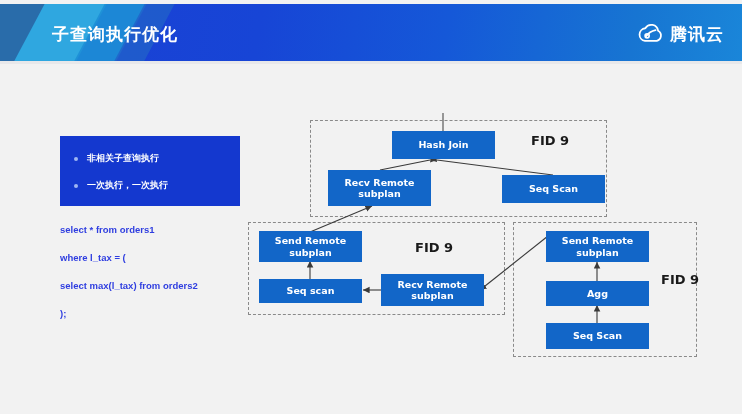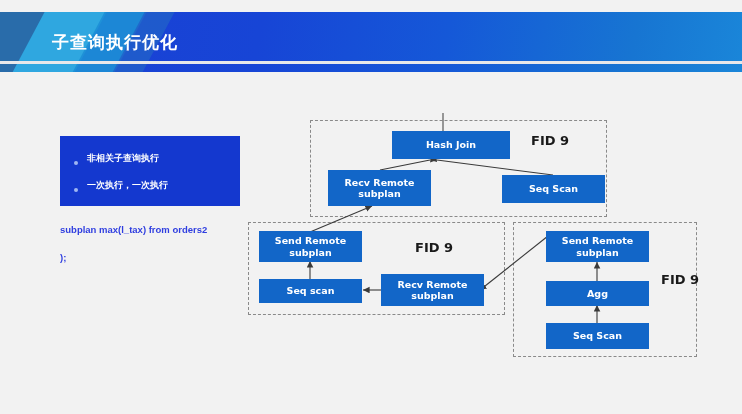--- a/index.html
+++ b/index.html
@@ -5,21 +5,21 @@
   html,body{margin:0;padding:0;}
   body{
     width:742px;height:414px;
     background:#f2f2f2;
     font-family:"Liberation Sans","DejaVu Sans",sans-serif;
     overflow:hidden;position:relative;
   }
 
   
   .header{
-    position:absolute;left:0;top:12px;width:742px;height:60px;
+    position:absolute;left:0;top:4px;width:742px;height:60px;
     background:linear-gradient(100deg,#1b3fd4 0%,#1745d6 35%,#1558d8 60%,#1775d2 85%,#1a86d9 100%);
     overflow:hidden;
   }
   .stripe{position:absolute;top:-40px;height:180px;transform:skewX(-28deg);}
   .stripe-a{left:-70px;width:95px;background:#2a6fa8;opacity:.95;}
   .stripe-b{left:18px;width:62px;background:#2fa7e0;}
   .stripe-c{left:78px;width:42px;background:#1d8fd6;opacity:.9;}
   .stripe-d{left:118px;width:30px;background:#2060c9;opacity:.8;}
   .header-title{
     position:absolute;left:52px;top:19px;
@@ -39,21 +39,21 @@
     position:absolute;left:0;top:61px;width:742px;height:3px;
     background:#e8e8ea;
   }
 
   
   .bullet-card{
     position:absolute;left:60px;top:136px;width:180px;height:70px;
     background:#1438cf;
   }
   .bullet-row{
-    position:absolute;left:14px;display:flex;align-items:flex-end;gap:9px;
+    position:absolute;left:14px;display:flex;align-items:center;gap:9px;
     color:#ffffff;font-size:9px;font-weight:bold;
     font-family:"DejaVu Sans",sans-serif;white-space:nowrap;
   }
   .bullet-row.r0{top:16px;}
   .bullet-row.r1{top:43px;}
   .dot{width:4px;height:4px;border-radius:50%;background:#9fb6f2;flex:none;}
 
   .sql{
     position:absolute;left:60px;top:224px;width:190px;
     color:#2f3ee0;font-size:9.5px;font-weight:bold;line-height:1.25;
@@ -81,36 +81,46 @@
 </style>
 </head>
 <body>
 
 <div class="header">
   <div class="stripe stripe-a"></div>
   <div class="stripe stripe-b"></div>
   <div class="stripe stripe-c"></div>
   <div class="stripe stripe-d"></div>
   <div class="header-title">子查询执行优化</div>
+  <div class="brand">
+    <svg class="brand-logo" viewBox="0 0 32 32">
+      <path d="M9.5 23.5 A7.5 7.5 0 0 1 9.8 8.6 A8.2 8.2 0 0 1 25 11.5 A6.5 6.5 0 0 1 23.5 23.5 Z" fill="none" stroke="#ffffff" stroke-width="2.1" stroke-linejoin="round"></path>
+      <path d="M10.5 18.5 C14 13.5 18.5 11.5 22 10.8" fill="none" stroke="#ffffff" stroke-width="2.1" stroke-linecap="round"></path>
+      <circle cx="12" cy="17.6" r="2.4" fill="none" stroke="#ffffff" stroke-width="2"></circle>
+    </svg>
+    <span class="brand-name">腾讯云</span>
+  </div>
 </div>
 <div class="header-underline"></div>
 
 <div class="bullet-card">
   <div class="bullet-row r0">
     <span class="dot"></span>
     <span>非相关子查询执行</span>
   </div>
   <div class="bullet-row r1">
     <span class="dot"></span>
     <span>一次执行，一次执行</span>
   </div>
 </div>
 
 <div class="sql">
-  <div class="ln wrap">   subplan        max(l_tax)        from orders2</div>
+  <div class="ln">select * from orders1</div>
+  <div class="ln">where l_tax = (</div>
+  <div class="ln wrap">   select        max(l_tax)        from orders2</div>
   <div class="ln">);</div>
 </div>
 
 <div class="diagram">
 
   <div class="fid-box" style="left:310px;top:120px;width:295px;height:95px;"></div>
   <div class="fid-label" style="left:531px;top:133px;">FID 9</div>
 
   <div class="fid-box" style="left:248px;top:222px;width:255px;height:91px;"></div>
   <div class="fid-label" style="left:415px;top:240px;">FID 9</div>
@@ -137,21 +147,21 @@
 
     <line x1="382" y1="290" x2="363" y2="290" stroke="#3a3a3a" stroke-width="1.1" marker-end="url(#ah)"></line>
 
     <line x1="548" y1="236" x2="480" y2="290" stroke="#3a3a3a" stroke-width="1.1" marker-end="url(#ah)"></line>
 
     <line x1="597" y1="282" x2="597" y2="262" stroke="#3a3a3a" stroke-width="1.1" marker-end="url(#ah)"></line>
 
     <line x1="597" y1="324" x2="597" y2="305" stroke="#3a3a3a" stroke-width="1.1" marker-end="url(#ah)"></line>
   </svg>
 
-  <div class="node" style="left:392px;top:131px;width:118px;height:28px;">Hash Join</div>
+  <div class="node" style="left:392px;top:131px;width:103px;height:28px;">Hash Join</div>
   <div class="node" style="left:328px;top:170px;width:103px;height:36px;white-space:pre-line;">Recv Remote
 subplan</div>
   <div class="node" style="left:502px;top:175px;width:103px;height:28px;">Seq Scan</div>
 
   <div class="node" style="left:259px;top:231px;width:103px;height:31px;white-space:pre-line;">Send Remote
 subplan</div>
   <div class="node" style="left:259px;top:279px;width:103px;height:24px;">Seq scan</div>
   <div class="node" style="left:381px;top:274px;width:103px;height:32px;white-space:pre-line;">Recv Remote
 subplan</div>
 

